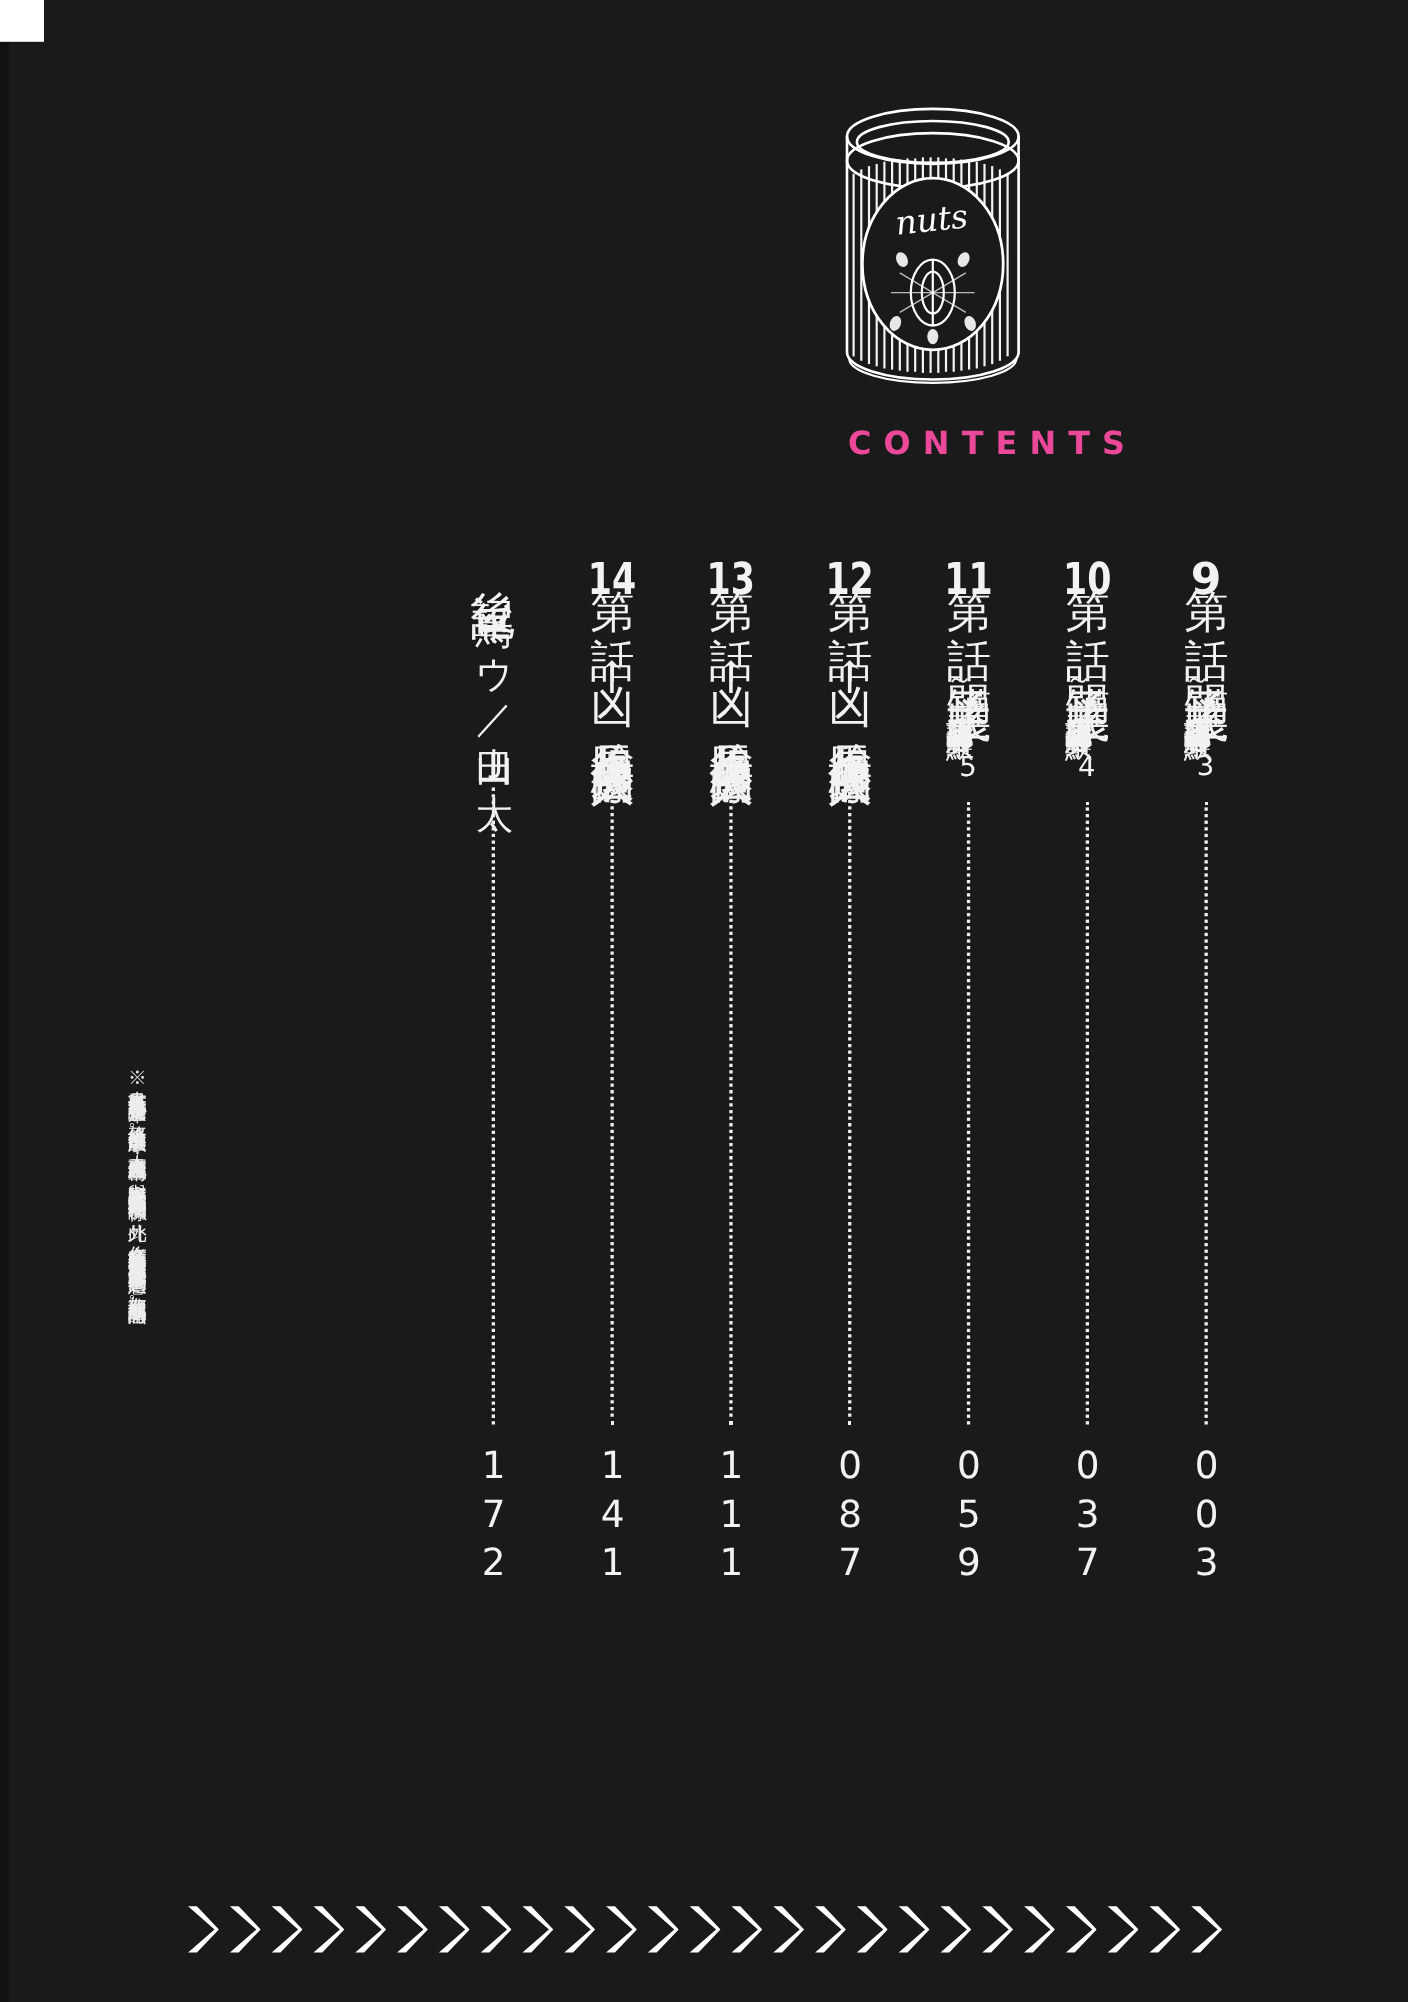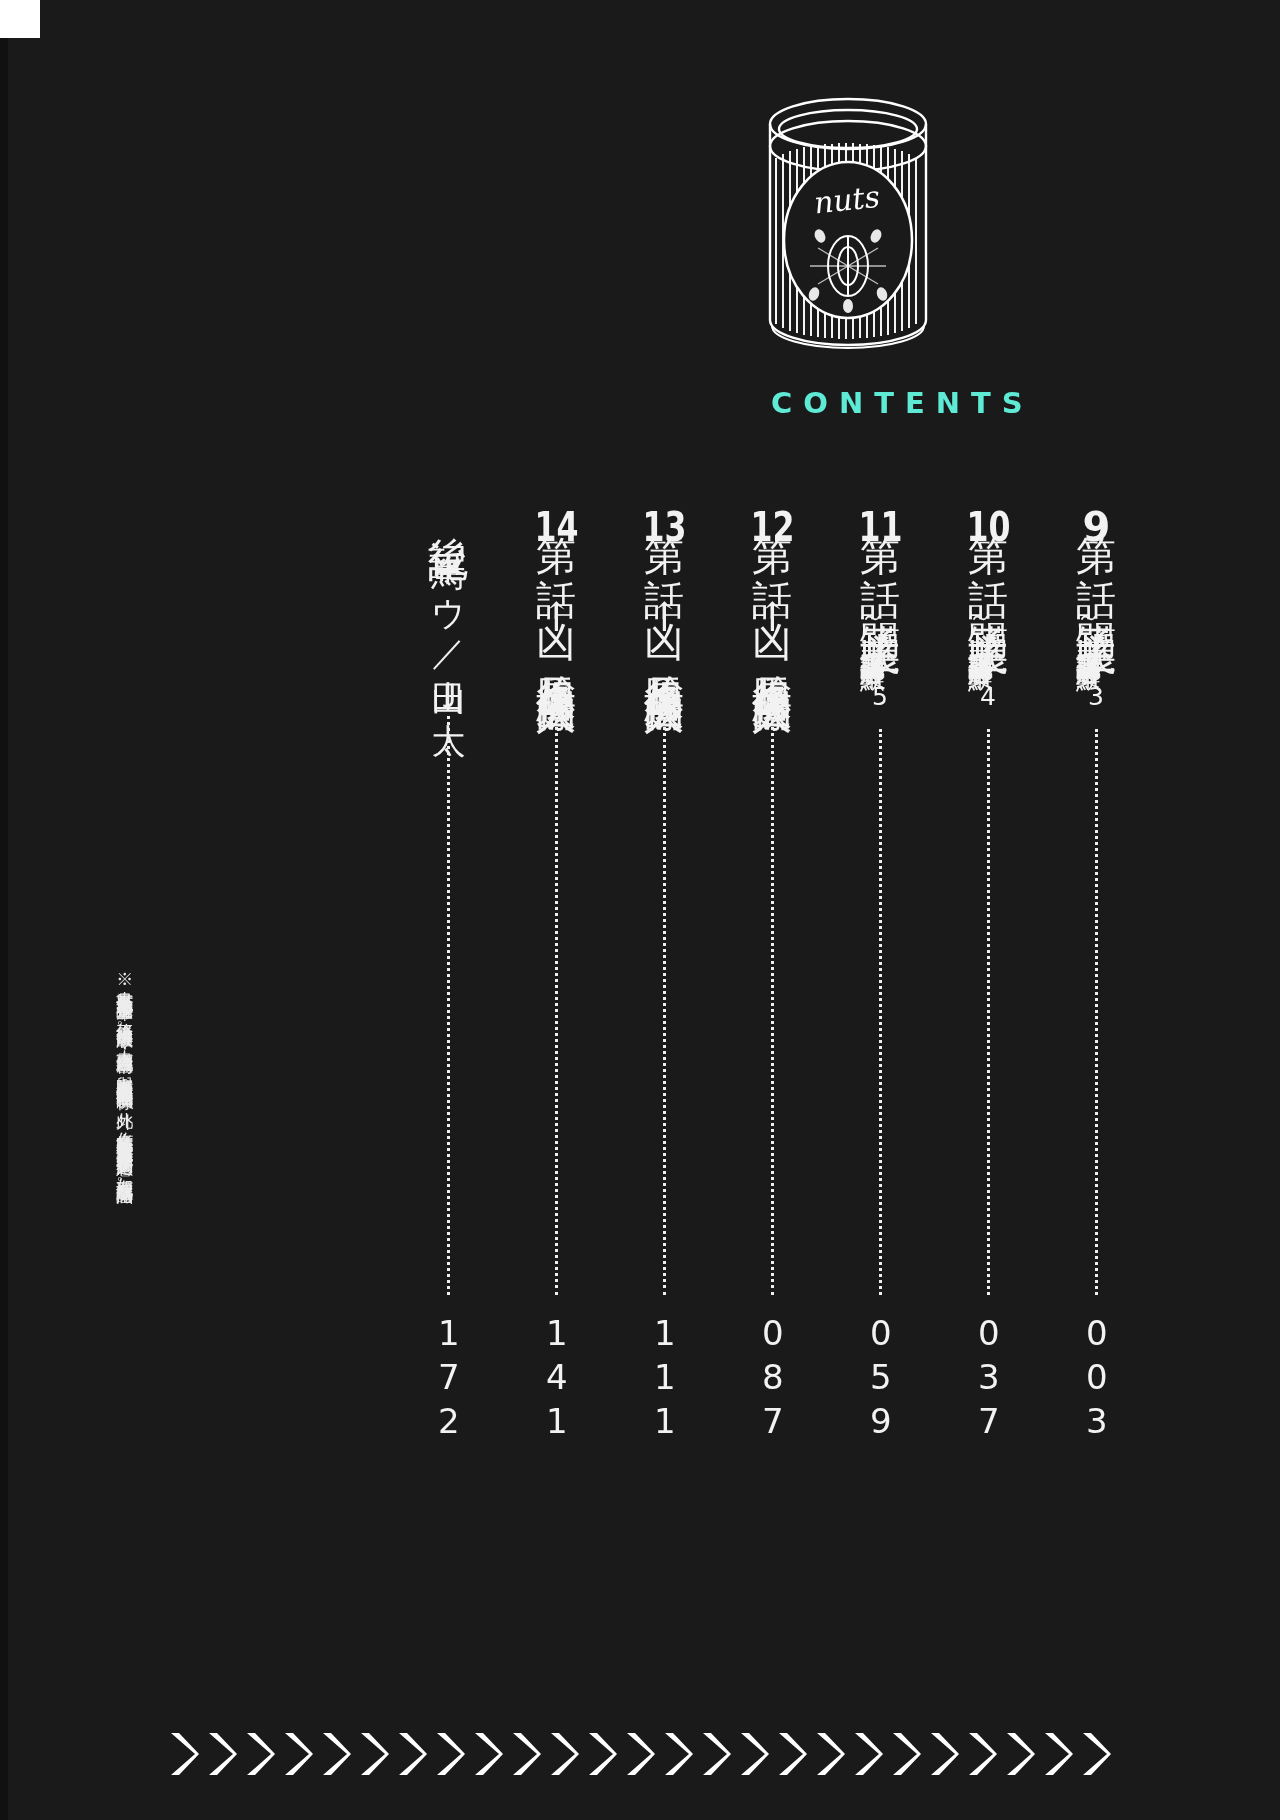--- a/index.html
+++ b/index.html
@@ -53,21 +53,21 @@
   .contents-heading {
     position: absolute;
     left: 760px;
     top: 386px;
     width: 230px;
     text-align: center;
     font-family: "DejaVu Sans", sans-serif;
     font-size: 29px;
     letter-spacing: 11px;
     font-weight: 700;
-    color: #5eead4;
+    color: #ec4899;
     text-indent: 11px;
   }
 
   
   .toc {
     position: absolute;
     left: 120px;
     top: 505px;
     width: 1030px;
     height: 950px;

